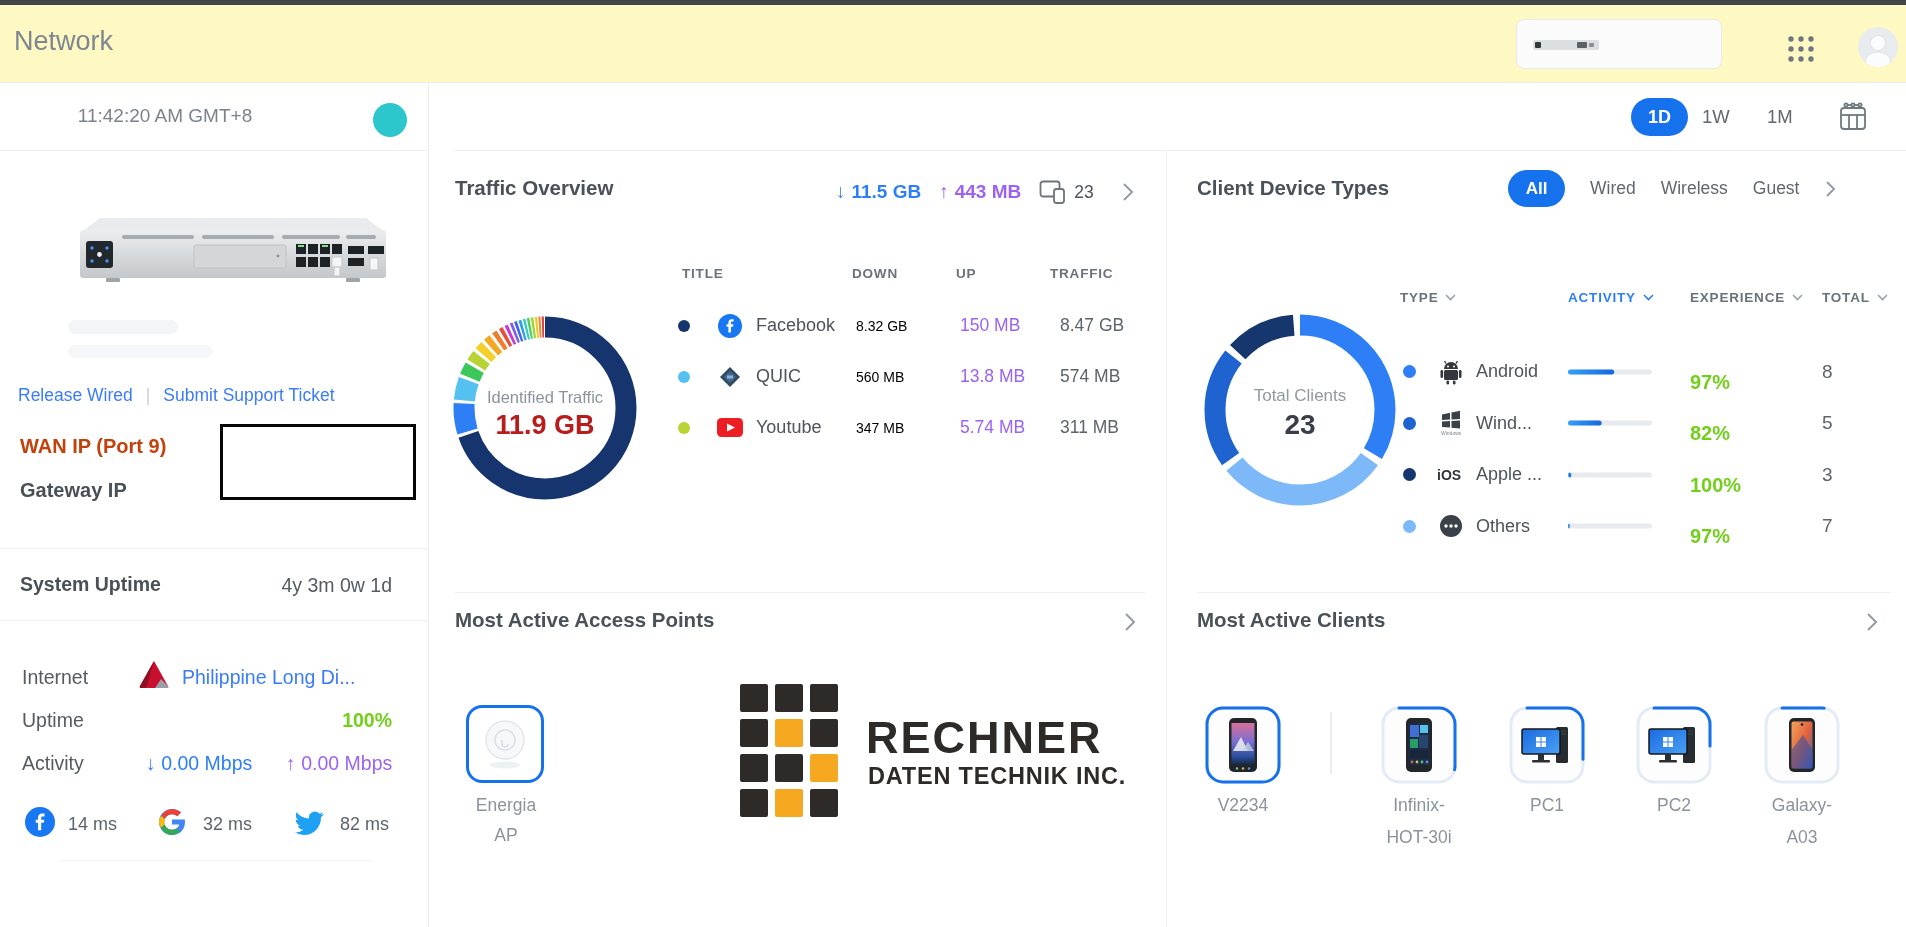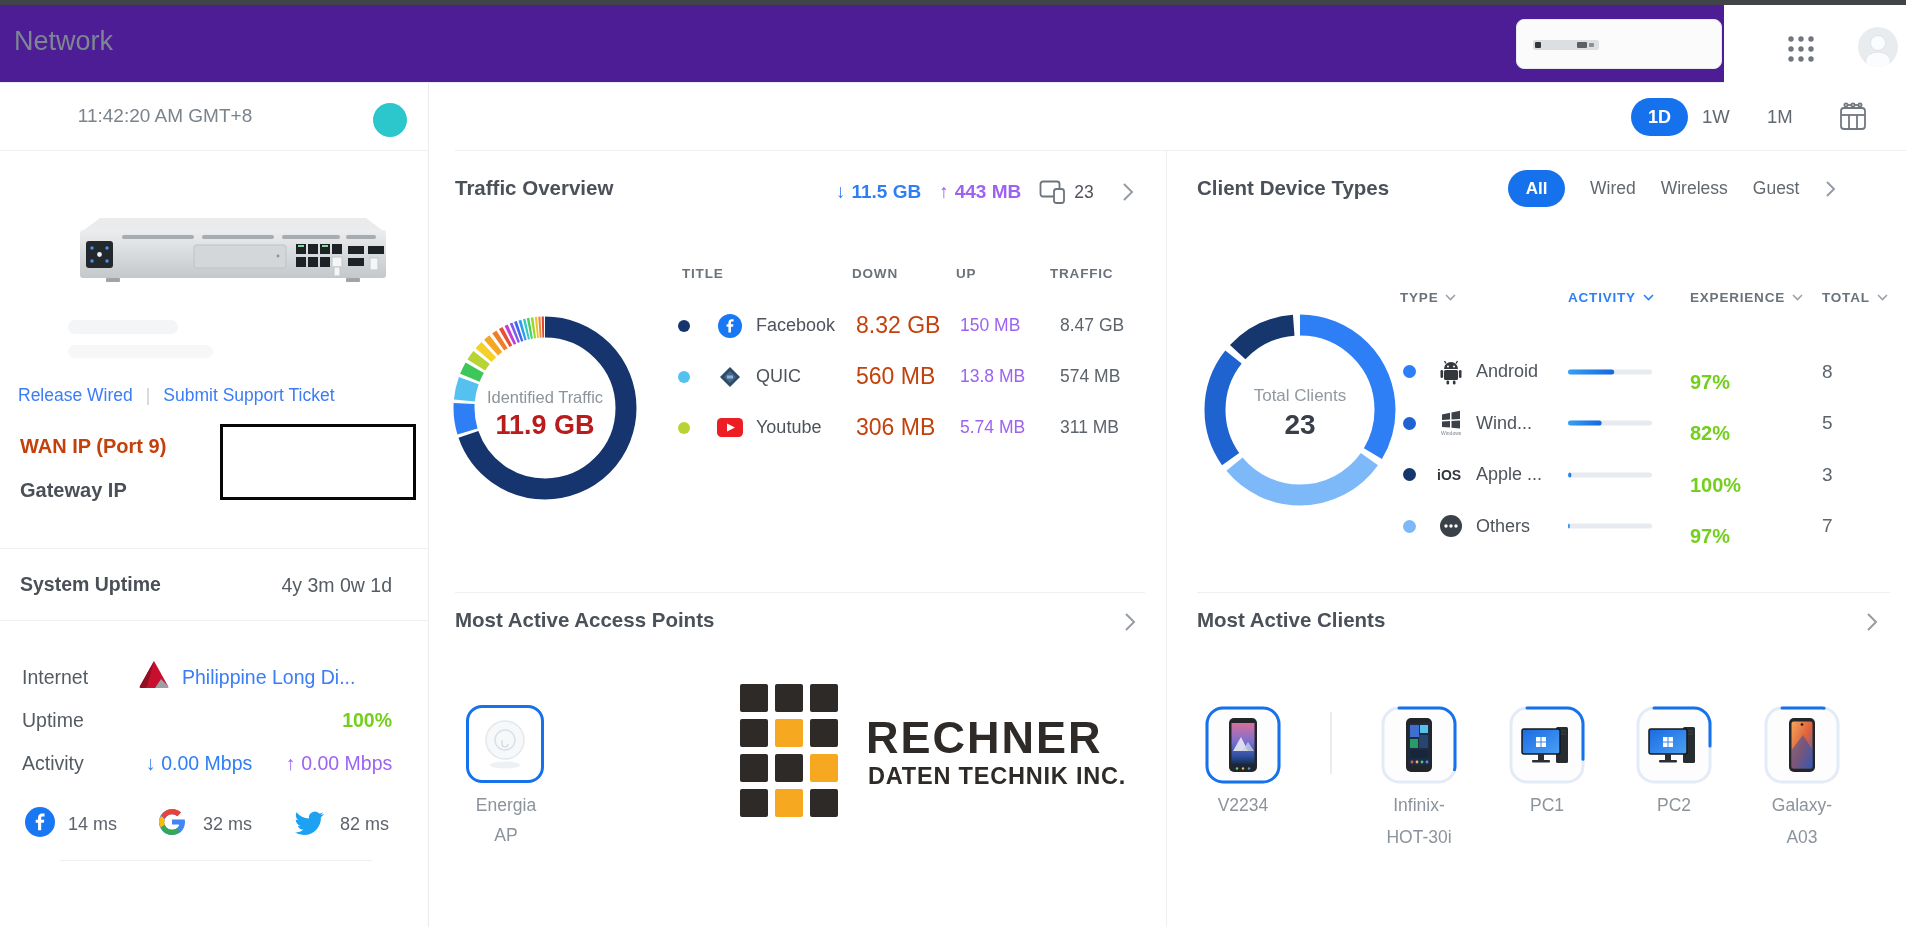--- a/index.html
+++ b/index.html
@@ -2,21 +2,21 @@
 <html><head>
 <meta charset="utf-8">
 <style>
   * { margin:0; padding:0; box-sizing:border-box; }
   html,body { width:1906px; height:927px; background:#fff; font-family:"Liberation Sans","DejaVu Sans",sans-serif; overflow:hidden; }
   .page { position:absolute; top:0; left:0; width:1906px; height:927px; background:#fff; }
   .abs { position:absolute; }
 
   
   .topstrip { left:0; top:0; width:1906px; height:5px; background:#404449; }
-  .topbar { left:0; top:5px; width:1724px; height:78px; background:#4c1d95; border-bottom:1px solid #ebedef; }
+  .topbar { left:0; top:5px; width:1906px; height:78px; background:#fef9c3; border-bottom:1px solid #ebedef; }
   .app-title { left:14px; top:21px; font-size:27px; color:#7e8791; }
   .device-selector { left:1516px; top:14px; width:206px; height:50px; background:#fbfbfc; border:1px solid #e7eaec; border-radius:8px; }
   .device-selector svg { position:absolute; left:16px; top:17px; }
   .apps-grid { left:1784px; top:27px; width:34px; height:34px; cursor:pointer; }
   .avatar { left:1858px; top:22px; width:40px; height:40px; }
 
   
   .sidebar { left:0; top:83px; width:429px; height:844px; background:#fff; border-right:1px solid #e9ebec; }
   .time-text { left:0; top:22px; width:330px; text-align:center; font-size:19px; color:#7b838d; }
   .status-dot { left:373px; top:20px; width:34px; height:34px; border-radius:50%; background:#2bc7cc; }
@@ -72,21 +72,21 @@
   .t-head-title { left:682px; top:266px; }
   .t-head-down  { left:852px; top:266px; }
   .t-head-up    { left:956px; top:266px; }
   .t-head-traffic { left:1050px; top:266px; }
   .col-head { font-size:13.5px; font-weight:700; color:#6a727b; letter-spacing:.8px; }
   .t-table { left:664px; top:300px; width:490px; }
   .t-row { display:grid; grid-template-columns:40px 52px 100px 104px 100px 94px; align-items:center; height:51px; cursor:pointer; }
   .t-row .dot { justify-self:center; }
   .t-row .appicon { justify-self:center; }
   .t-app { font-size:18px; color:#4d545c; }
-  .t-down { font-size:23px; color:#c2410c; }
+  .t-down { font-size:14px; color:#000000; }
   .t-up { font-size:17.5px; color:#9c63f2; }
   .t-traffic { font-size:17.5px; color:#5d646c; }
   .donut-traffic { left:445px; top:308px; }
   .donut-seg { fill:none; stroke-width:21; }
   .dt-label { left:455px; top:388px; width:180px; text-align:center; font-size:16.5px; color:#8b939c; }
   .dt-value { left:455px; top:410px; width:180px; text-align:center; font-size:27px; font-weight:700; color:#b91c1c; }
 
   
   .ct-title { left:1197px; top:176px; }
   .ct-tabs { left:1508px; top:170px; display:flex; align-items:center; gap:25px; }
@@ -375,21 +375,21 @@
     </div>
     <div class="t-row">
       <svg class="dot" width="12" height="12">
           <circle cx="6" cy="6" r="6" fill="#b7d434"></circle>
         </svg>
       <svg class="appicon" width="26" height="19" viewBox="0 0 26 19">
         <rect x="0" y="0" width="26" height="19" rx="4.5" fill="#ed1d24"></rect>
         <polygon points="10,5.5 18,9.5 10,13.5" fill="#fff"></polygon>
       </svg>
       <span class="t-app">Youtube</span>
-      <span class="t-down">306 MB</span>
+      <span class="t-down">347 MB</span>
       <span class="t-up">5.74 MB</span>
       <span class="t-traffic">311 MB</span>
     </div>
   </div>
 
   <div class="abs panel-title ct-title">Client Device Types</div>
   <div class="abs ct-tabs">
     <div class="pill tab-all">All</div>
     <div class="tab-txt">Wired</div>
     <div class="tab-txt">Wireless</div>

